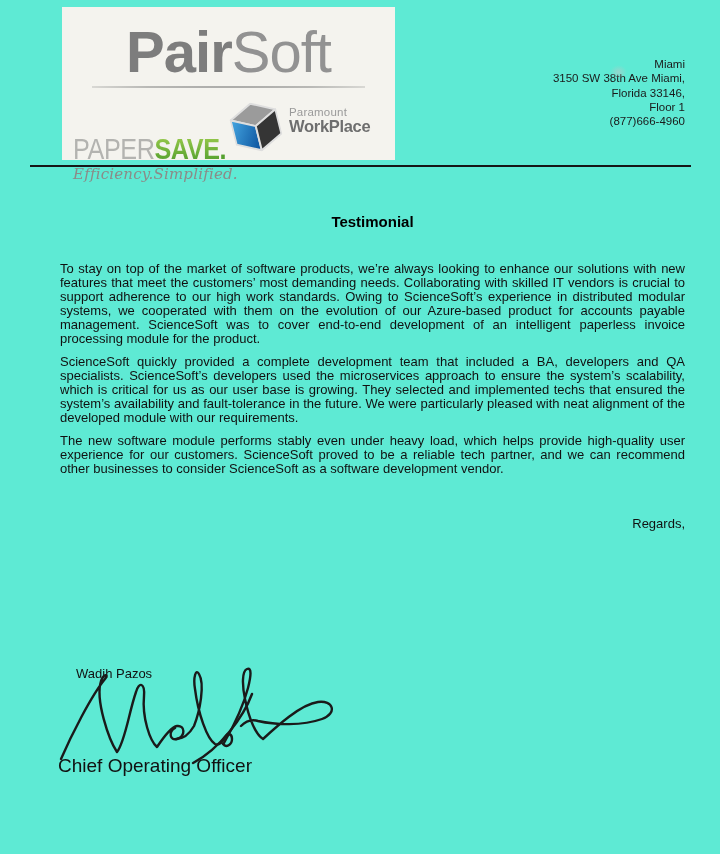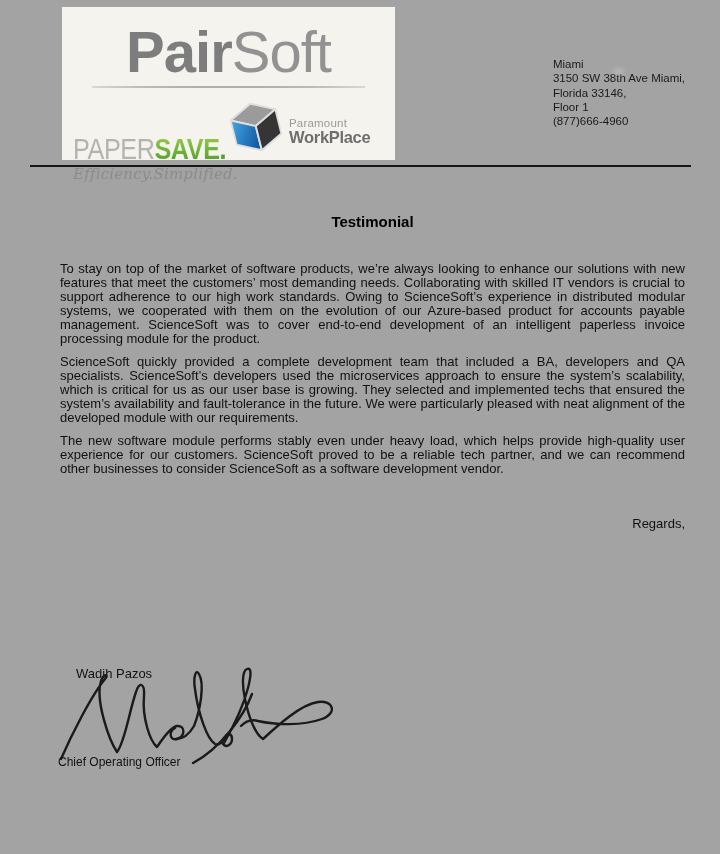--- a/index.html
+++ b/index.html
@@ -4,21 +4,21 @@
 <style>
   * { margin: 0; padding: 0; box-sizing: border-box; }
   html, body { background: #ffffff; }
   body {
     width: 720px; height: 854px;
     position: relative;
     font-family: "Liberation Sans", sans-serif;
     color: #111111;
     overflow: hidden;
   }
-  .page { position: absolute; inset: 0; background: #a3a3a3; }
+  .page { position: absolute; inset: 0; background: #5eead4; }
 
   
   .logo-box {
     position: absolute; left: 62px; top: 7px;
     width: 333px; height: 153px;
     background: #f4f3ee;
   }
   .pairsoft {
     margin-top: 14px;
     text-align: center;
@@ -53,27 +53,28 @@
     width: 152px;
     text-align: right;
     font-family: "DejaVu Serif", serif;
     font-style: italic;
     font-size: 15px;
     color: #8b8b88;
     letter-spacing: 0.2px;
   }
   .paramount { position: absolute; left: 170px; top: 95px; display: flex; gap: 9px; align-items: flex-start; }
   .cube-wrap { width: 48px; height: 50px; transform: rotate(-14deg); transform-origin: center; }
-  .pm-text { margin-top: 15px; line-height: 1.05; white-space: nowrap; }
+  .pm-text { margin-top: 4px; line-height: 1.05; white-space: nowrap; }
   .pm-top { font-size: 11.5px; color: #9a9a9a; letter-spacing: 0.2px; }
   .pm-bottom { font-size: 16.5px; font-weight: 700; color: #6e6e6e; letter-spacing: -0.3px; }
 
   
   .address {
     position: absolute; right: 35px; top: 57px;
+    text-align: right;
     font-size: 11.5px; line-height: 14.3px;
     color: #1a1a1a;
   }
   .smudge {
     position: absolute; left: 610px; top: 65px;
     width: 17px; height: 14px; border-radius: 50%;
     background: radial-gradient(ellipse at center, #c6c6c6 0%, rgba(255,255,255,0) 70%);
     opacity: 0.55;
     pointer-events: none;
   }
@@ -95,21 +96,21 @@
   .bodytext { position: absolute; left: 60px; top: 262px; width: 625px; }
   .bodytext p {
     font-size: 13px; line-height: 14px;
     text-align: justify;
     color: #111111;
     margin: 0 0 9px 0;
   }
   .bodytext p.closing { margin-top: 41px; text-align: right; }
 
   .signer-name { position: absolute; left: 76px; top: 666px; font-size: 13px; color: #111; }
-  .signer-title { position: absolute; left: 58px; top: 755px; font-size: 12px; color: #111; }
+  .signer-title { position: absolute; left: 58px; top: 755px; font-size: 19px; color: #111; }
   .signature { position: absolute; left: 55px; top: 666px; pointer-events: none; }
 </style>
 </head>
 <body>
 
 <div class="page">
 
   <div class="logo-box">
     <div class="pairsoft"><span class="ps-bold">Pair</span><span class="ps-light">Soft</span></div>
     <div class="ps-divider"></div>

